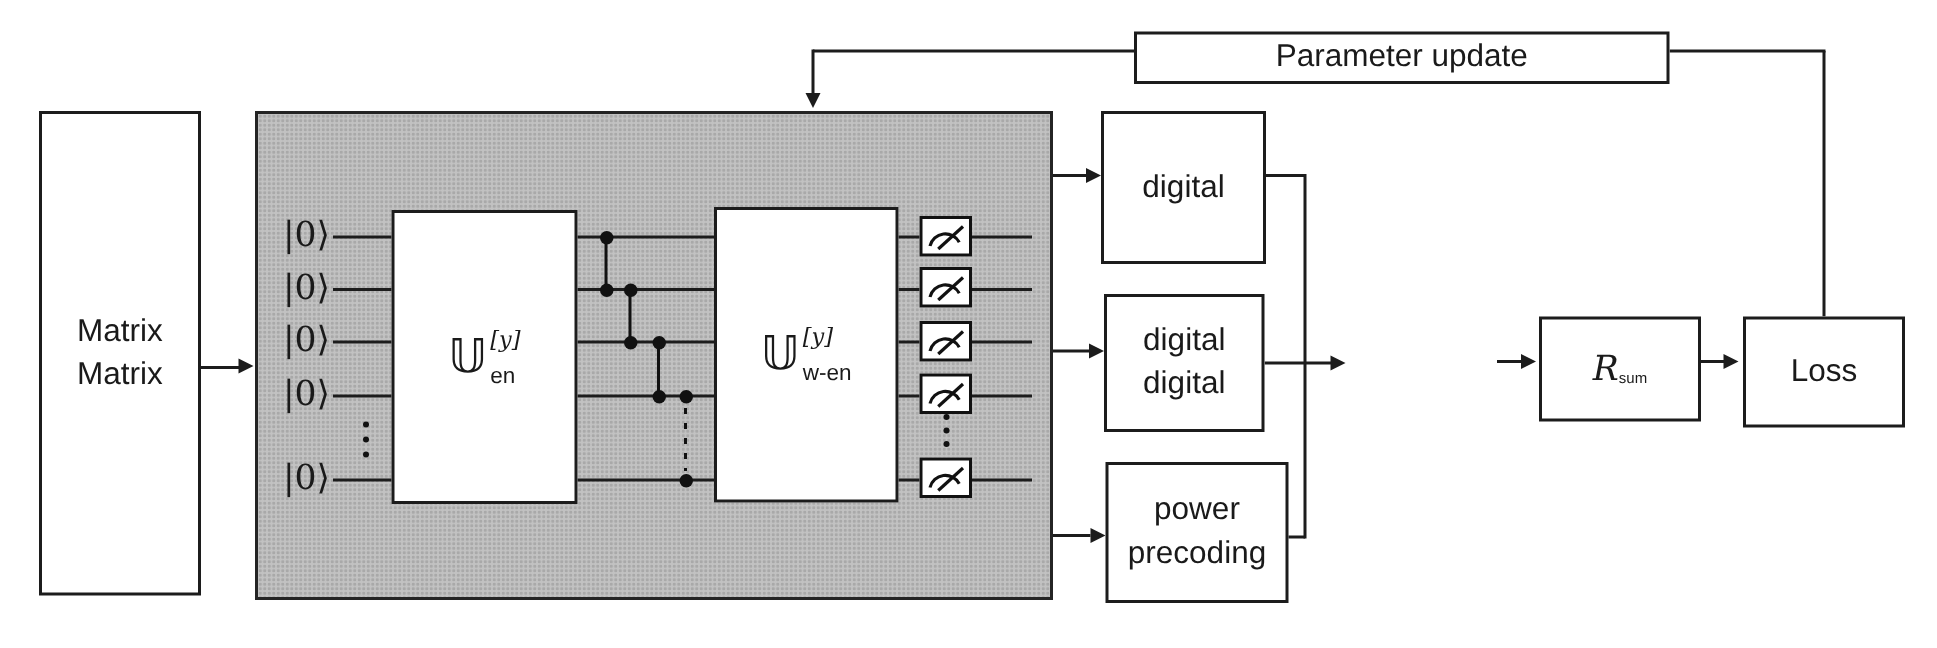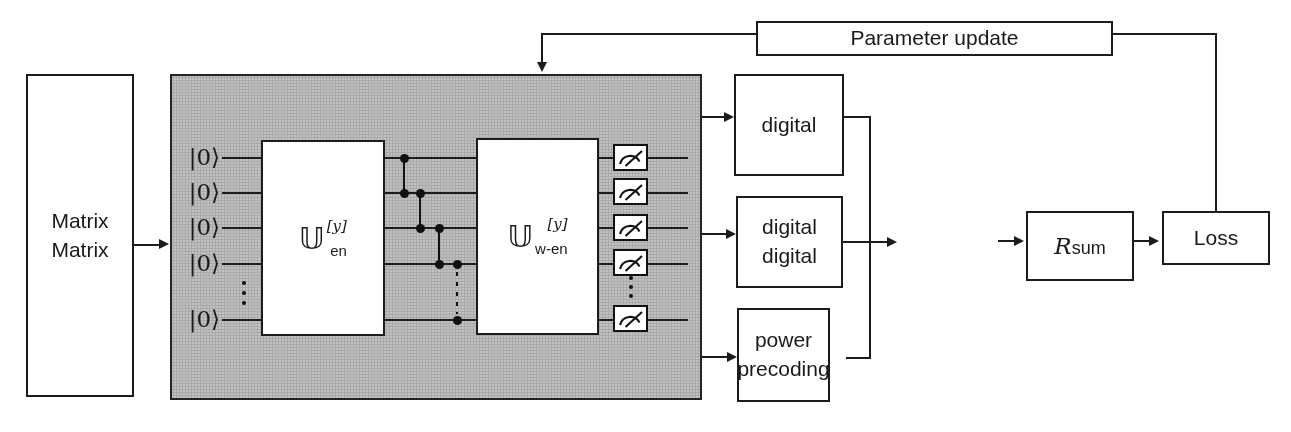--- a/index.html
+++ b/index.html
@@ -1,20 +1,20 @@
 <!DOCTYPE html>
 <html><head>
 <meta charset="utf-8">
 <style>
   html,body{margin:0;padding:0;background:#ffffff;}
   #stage{position:relative;width:1291px;height:432px;background:#ffffff;overflow:hidden;
          font-family:"Liberation Sans",sans-serif;color:#1a1a1a;}
   .box{position:absolute;box-sizing:border-box;background:#ffffff;border:2.5px solid #1c1c1c;
        display:flex;flex-direction:column;align-items:center;justify-content:center;
-       text-align:right;font-size:21px;line-height:1.38;z-index:3;}
+       text-align:left;font-size:21px;line-height:1.38;z-index:3;}
   .thin{border-width:2px;}
   .hline,.vline{position:absolute;background:#1c1c1c;z-index:1;}
   .arrow-r{position:absolute;width:0;height:0;border-top:5.5px solid transparent;
            border-bottom:5.5px solid transparent;border-left:10px solid #1c1c1c;z-index:2;}
   .arrow-d{position:absolute;width:0;height:0;border-left:5.5px solid transparent;
            border-right:5.5px solid transparent;border-top:10px solid #1c1c1c;z-index:4;}
   .dot{position:absolute;width:9px;height:9px;border-radius:50%;background:#111;z-index:2;}
   .mdot{position:absolute;width:4px;height:4px;border-radius:50%;background:#111;z-index:2;}
   #panel{position:absolute;left:170px;top:74px;width:532px;height:326px;box-sizing:border-box;
          border:2.5px solid #242424;background-color:#c2c2c2;
@@ -28,21 +28,21 @@
             background:repeating-linear-gradient(to bottom,#111 0 4px,transparent 4px 10px);}
   .meter{position:absolute;left:613px;width:35px;height:27px;box-sizing:border-box;
          background:#fff;border:2px solid #111;z-index:3;
          display:flex;align-items:center;justify-content:center;}
   .ulabel{display:inline-flex;align-items:center;}
   .u-base{font-family:"DejaVu Sans","DejaVu Serif",sans-serif;font-size:31px;line-height:1;}
   .u-col{display:inline-flex;flex-direction:column;margin-left:2px;}
   .u-sup{font-size:15px;line-height:1;font-family:"DejaVu Serif",serif;font-style:italic;}
   .u-sub{font-size:15px;line-height:1;margin-top:9px;font-family:"Liberation Sans",sans-serif;font-style:normal;}
   .rsym{font-family:"DejaVu Serif",serif;font-style:italic;font-size:23px;}
-  .rsub{font-size:18px;font-style:normal;font-family:"Liberation Sans",sans-serif;}
+  .rsub{font-size:10px;font-style:normal;font-family:"Liberation Sans",sans-serif;}
   .rline{display:flex;align-items:flex-end;justify-content:center;}
   .rline .rsub{transform:translateY(-1px);}
 </style>
 </head>
 <body>
 
 <div id="stage">
 
   <div class="box" style="left:26px;top:74px;width:108px;height:323px;">
     <span>Matrix</span>
@@ -147,21 +147,21 @@
   <div class="hline" style="left:702px;top:356px;width:25px;height:2px;"></div>
   <div class="arrow-r" style="left:727px;top:351.5px;"></div>
 
   <div class="box" style="left:734px;top:74px;width:110px;height:102px;">
     <span>digital</span>
   </div>
   <div class="box" style="left:736px;top:196px;width:107px;height:92px;">
     <span>digital</span>
     <span>digital</span>
   </div>
-  <div class="box" style="left:737px;top:308px;width:93px;height:94px;">
+  <div class="box" style="left:737px;top:308px;width:122px;height:94px;">
     <span>power</span>
     <span>precoding</span>
   </div>
 
   <div class="hline" style="left:844px;top:116px;width:26px;height:2px;"></div>
   <div class="hline" style="left:846px;top:357px;width:24px;height:2px;"></div>
   <div class="vline" style="left:868.5px;top:116px;width:2px;height:243px;"></div>
   <div class="hline" style="left:843px;top:241px;width:45px;height:2px;"></div>
   <div class="arrow-r" style="left:887px;top:236.5px;"></div>
 
@@ -170,21 +170,21 @@
 
   <div class="box thin" style="left:1026px;top:211px;width:108px;height:70px;line-height:1.25;">
     <span class="rline">
       <span class="rsym">R</span>
       <span class="rsub">sum</span>
     </span>
   </div>
   <div class="hline" style="left:1134px;top:240px;width:16px;height:2px;"></div>
   <div class="arrow-r" style="left:1149px;top:235.5px;"></div>
 
-  <div class="box thin" style="left:1162px;top:211px;width:108px;height:54px;">
+  <div class="box thin" style="left:1162px;top:211px;width:108px;height:74px;">
     <span>Loss</span>
   </div>
 
   <div class="box thin" style="left:756px;top:21px;width:357px;height:35px;z-index:5;">
     <span>Parameter update</span>
   </div>
   <div class="vline" style="left:1215px;top:34px;width:2px;height:177px;"></div>
   <div class="hline" style="left:1113px;top:33px;width:104px;height:2px;"></div>
   <div class="hline" style="left:542px;top:33px;width:214px;height:2px;"></div>
   <div class="vline" style="left:541px;top:33px;width:2px;height:29px;"></div>

